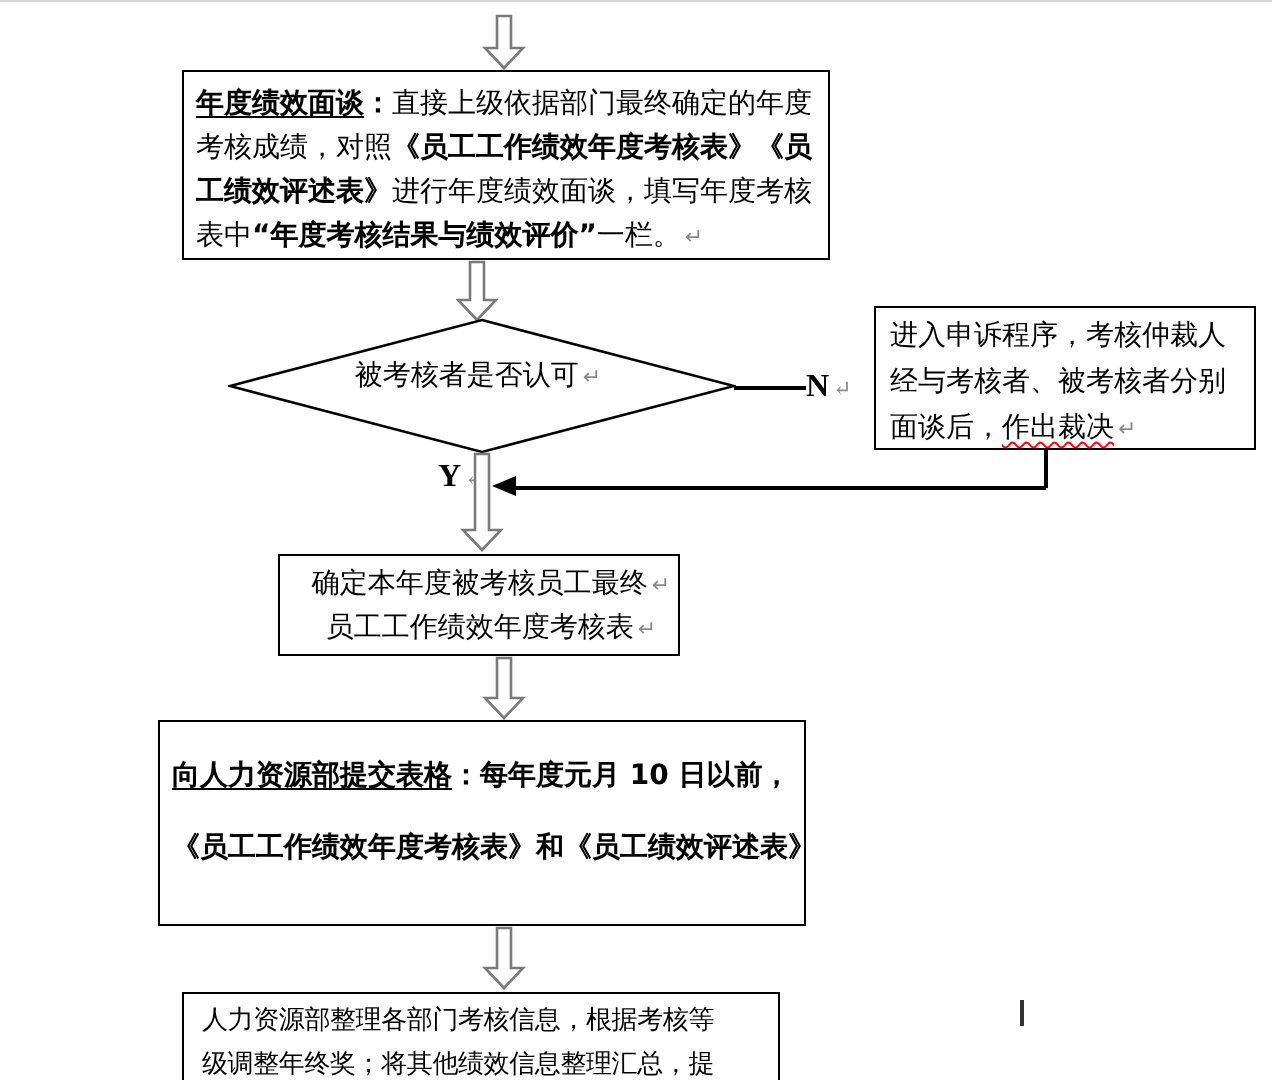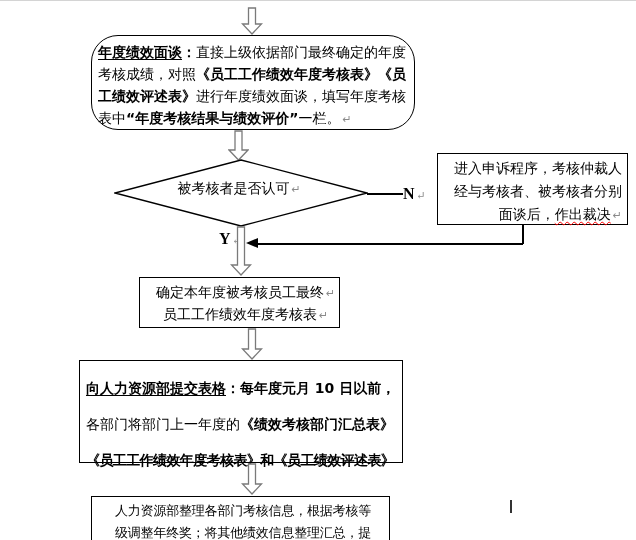--- a/index.html
+++ b/index.html
@@ -34,45 +34,45 @@
     border-right:12px solid var(--connector);
   }
   .branch{
     position:absolute; font-family:"Liberation Serif","DejaVu Serif",serif;
     font-weight:bold; font-size:16px; color:var(--text); background:#ffffff; line-height:16px;
   }
   .cursor{position:absolute; width:1.5px; height:13px; background:#333333;}
   
   .n-box1{padding:5px 5px 0 6px;}
   .n-box2{padding:3px 5px 0 7px; line-height:23px;}
-  .n-box2 .tl{line-height:23px; height:23px;text-align:right;}
+  .n-box2 .tl{line-height:23px; height:23px;}
   .n-box3{padding:3px 0 0 12px; text-align:center;}
   .n-box4{padding:4px 4px 0 6px;}
   .n-box4 .tl{line-height:25px; height:25px;margin-top:11px;}
   .n-box4 .tl:nth-child(3){letter-spacing:-0.6px;}
-  .n-box5{padding:3px 4px 0 9px; font-size:13px; letter-spacing:-0.2px; border-bottom:none;text-align:center;}
+  .n-box5{padding:3px 4px 0 9px; font-size:13px; letter-spacing:-0.2px; border-bottom:none;}
   .diamond-text{
     position:absolute; left:112px; top:176px; width:254px; text-align:center;
     font-size:14px;
   }
   .diamond-text .tl{display:inline-block;}
   svg{display:block;}
 </style>
 </head>
 <body>
 
 <div class="canvas">
 
   <div class="abs" style="left:241px; top:6px;">
     <svg width="22" height="28" viewBox="0 0 22 28">
       <polygon points="7.5,1 7.5,17 1.5,17 11,27 20.5,17 14.5,17 14.5,1" fill="#ffffff" stroke="#7a7a7a" stroke-width="1.3"></polygon>
     </svg>
   </div>
 
-  <div class="node n-box1" style="left:91px; top:34px; width:324px; height:95px;border-radius:27px;">
+  <div class="node n-box1" style="left:91px; top:34px; width:324px; height:95px;">
       <div class="tl"><span class="b u">年度绩效面谈</span><span class="b">：</span><span>直接上级依据部门最终确定的年度</span></div>
       <div class="tl"><span>考核成绩，对照</span><span class="b">《员工工作绩效年度考核表》《员</span></div>
       <div class="tl"><span class="b">工绩效评述表》</span><span>进行年度绩效面谈，填写年度考核</span></div>
       <div class="tl"><span>表中</span><span class="b">“年度考核结果与绩效评价”</span><span>一栏。</span><span class="ret">↵</span></div>
     </div>
 
   <div class="abs" style="left:228px; top:129px;">
     <svg width="21" height="31" viewBox="0 0 21 31">
       <polygon points="7,1 7,20 1,20 10.5,30 20,20 14,20 14,1" fill="#ffffff" stroke="#7a7a7a" stroke-width="1.3"></polygon>
     </svg>
@@ -116,21 +116,20 @@
     </div>
 
   <div class="abs" style="left:241px; top:327px;">
     <svg width="22" height="32" viewBox="0 0 22 32">
       <polygon points="7.5,1 7.5,21 1.5,21 11,31 20.5,21 14.5,21 14.5,1" fill="#ffffff" stroke="#7a7a7a" stroke-width="1.3"></polygon>
     </svg>
   </div>
 
   <div class="node n-box4" style="left:79px; top:359px; width:324px; height:103px;">
       <div class="tl"><span class="b u">向人力资源部提交表格</span><span class="b">：每年度元月 10 日以前，</span></div>
-      <div class="tl"><span>各部门将部门上一年度的</span><span class="b">《绩效考核部门汇总表》</span></div>
       <div class="tl"><span class="b">《员工工作绩效年度考核表》和《员工绩效评述表》</span></div>
     </div>
 
   <div class="abs" style="left:241px; top:462px;">
     <svg width="22" height="32" viewBox="0 0 22 32">
       <polygon points="7.5,1 7.5,21 1.5,21 11,31 20.5,21 14.5,21 14.5,1" fill="#ffffff" stroke="#7a7a7a" stroke-width="1.3"></polygon>
     </svg>
   </div>
 
   <div class="node n-box5" style="left:91px; top:495px; width:299px; height:45px;">

